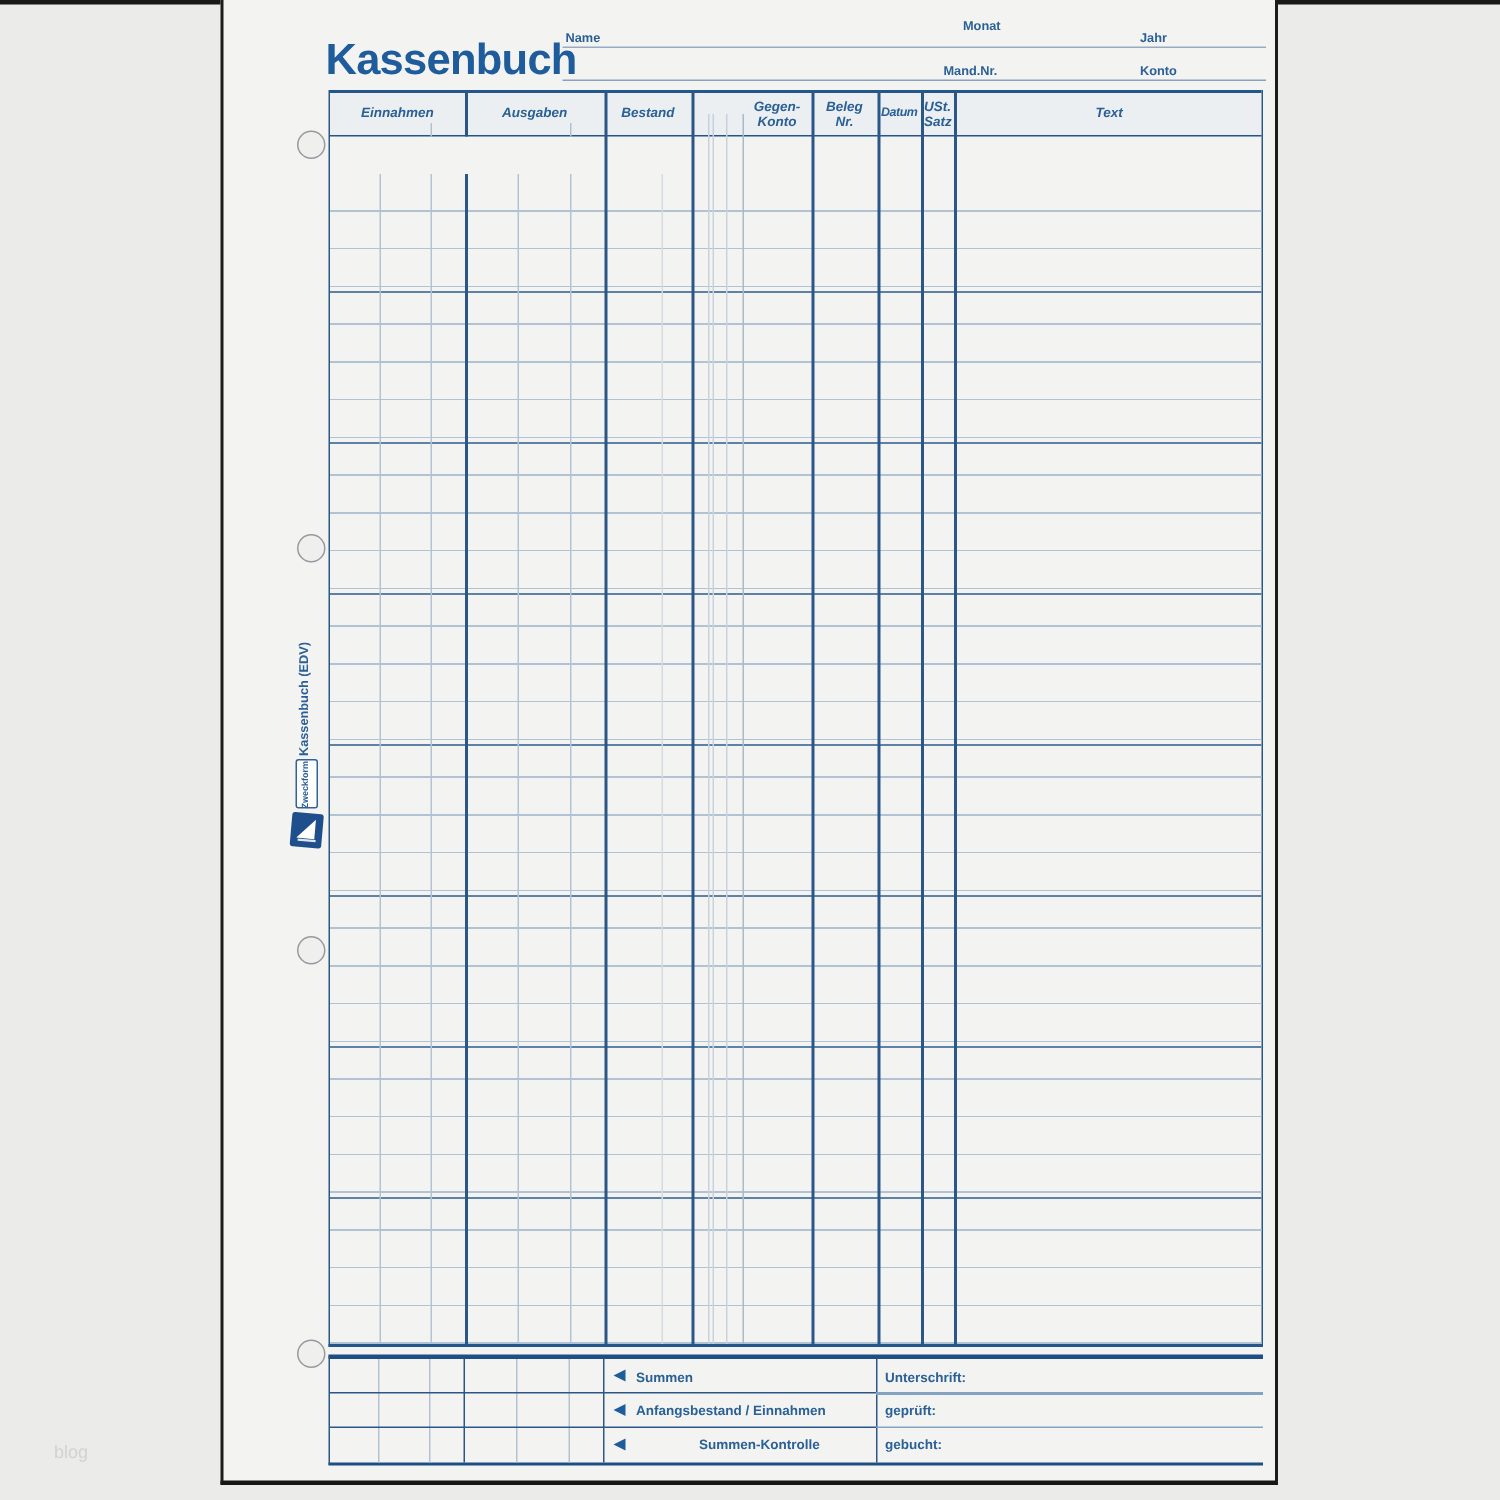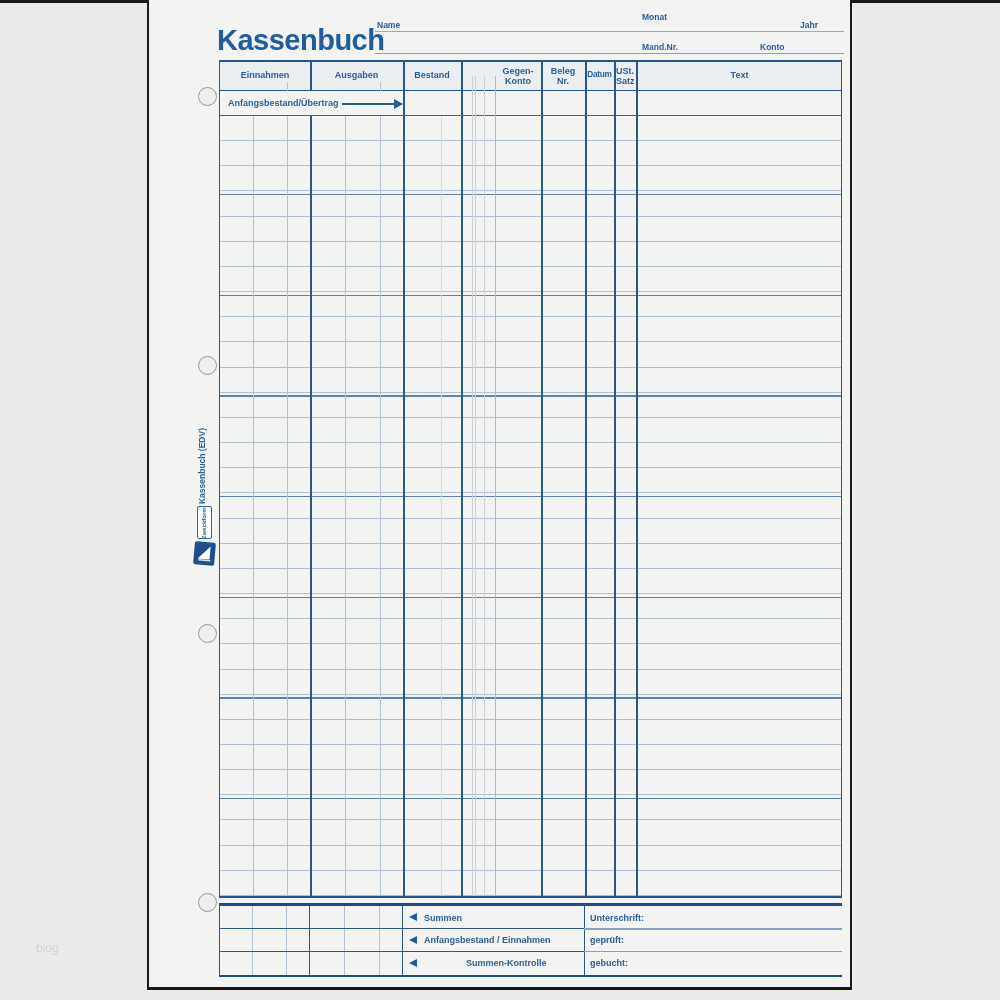--- a/index.html
+++ b/index.html
@@ -4,29 +4,29 @@
 <style>
   html,body{margin:0;padding:0;}
   body{width:1000px;height:1000px;background:#ebebe9;position:relative;overflow:hidden;
        font-family:"Liberation Sans", sans-serif;}
   .abs{position:absolute;}
   
   .topline{left:0;top:0;width:1000px;height:3px;background:#191919;}
   .paper{left:147px;top:0;width:705px;height:990px;background:#f3f4f2;
          border-left:2px solid #1c1c1c;border-right:2px solid #1c1c1c;
          border-bottom:3px solid #161616;box-sizing:border-box;}
-  .watermark{left:36px;top:941px;font-size:12px;color:#d2d3d1;}
+  .watermark{left:36px;top:961px;font-size:12px;color:#d2d3d1;}
   
   .title{left:68px;top:24px;font-size:29px;font-weight:700;color:#1f5c9c;letter-spacing:-0.5px;}
   .flabel{font-size:8.5px;font-weight:700;color:#2b6096;}
   .uline{height:1px;background:#97abc2;}
   
   .grid{left:70px;top:60px;width:623px;height:838px;box-sizing:border-box;
         border-left:1.5px solid #2b5787;border-right:1.5px solid #2b5787;
-        border-bottom:2px solid #24568c;}
+        border-bottom:2px solid #24568c;font-style:italic;}
   .ghead{position:absolute;left:0;top:0;width:100%;height:31px;box-sizing:border-box;
          border-top:2.5px solid #24568c;border-bottom:1.8px solid #24568c;
          background:rgba(210,225,240,0.22);}
   .hlab{position:absolute;font-size:9px;font-weight:700;color:#2b6096;text-align:center;line-height:1.15;}
   .vline{position:absolute;}
   .vdark{width:1.5px;background:#2b5787;}
   .vlight{width:1px;background:#b3c2d3;}
   .vthin{width:1px;background:#c9d2dc;}
   .arow{position:absolute;left:0;top:31px;width:100%;height:25px;box-sizing:border-box;
         border-bottom:1.3px solid #35659a;}
@@ -69,23 +69,23 @@
 </head>
 <body>
 
 <div class="abs topline"></div>
 
 <div class="abs paper">
 
   <div class="abs title">Kassenbuch</div>
   <div class="abs flabel" style="left:228px;top:20px;">Name</div>
   <div class="abs flabel" style="left:493px;top:12px;">Monat</div>
-  <div class="abs flabel" style="left:611px;top:20px;margin-left:40px;">Jahr</div>
+  <div class="abs flabel" style="left:611px;top:20px;">Jahr</div>
   <div class="abs uline" style="left:226px;top:31px;width:469px;"></div>
-  <div class="abs flabel" style="left:493px;top:42px;">Mand.Nr.</div>
+  <div class="abs flabel" style="left:480px;top:42px;">Mand.Nr.</div>
   <div class="abs flabel" style="left:611px;top:42px;">Konto</div>
   <div class="abs uline" style="left:226px;top:52.5px;width:469px;height:1.5px;background:#8aa0bb;"></div>
 
   <div class="abs grid">
     <div class="ghead">
       <div class="hlab" style="left:0;top:8px;width:90px;">Einnahmen</div>
       <div class="hlab" style="left:90px;top:8px;width:93px;">Ausgaben</div>
       <div class="hlab" style="left:183px;top:8px;width:58px;">Bestand</div>
       <div class="hlab" style="left:275px;top:4px;width:46px;">
         <span>Gegen-</span><br>
@@ -96,25 +96,20 @@
         <span>Nr.</span>
       </div>
       <div class="hlab" style="left:365px;top:8px;width:29px;font-size:8.3px;letter-spacing:-0.3px;">Datum</div>
       <div class="hlab" style="left:396px;top:4px;width:22px;text-align:left;">
         <span>USt.</span><br>
         <span>Satz</span>
       </div>
       <div class="hlab" style="left:416px;top:8px;width:207px;">Text</div>
     </div>
 
-    <div class="arow">
-      <div class="arowlab">Anfangsbestand/Übertrag</div>
-      <div class="aline"></div>
-      <div class="ahead"></div>
-    </div>
 
     <div class="rows">
       <div class="rowsdark"></div>
     </div>
 
     <div class="vline vdark" style="left:90px;top:0;height:31px;"></div>
     <div class="vline vdark" style="left:90px;top:56px;height:780px;"></div>
     <div class="vline vdark" style="left:183px;top:0;height:836px;"></div>
     <div class="vline vdark" style="left:241px;top:0;height:836px;"></div>
     <div class="vline vdark" style="left:321px;top:0;height:836px;"></div>

